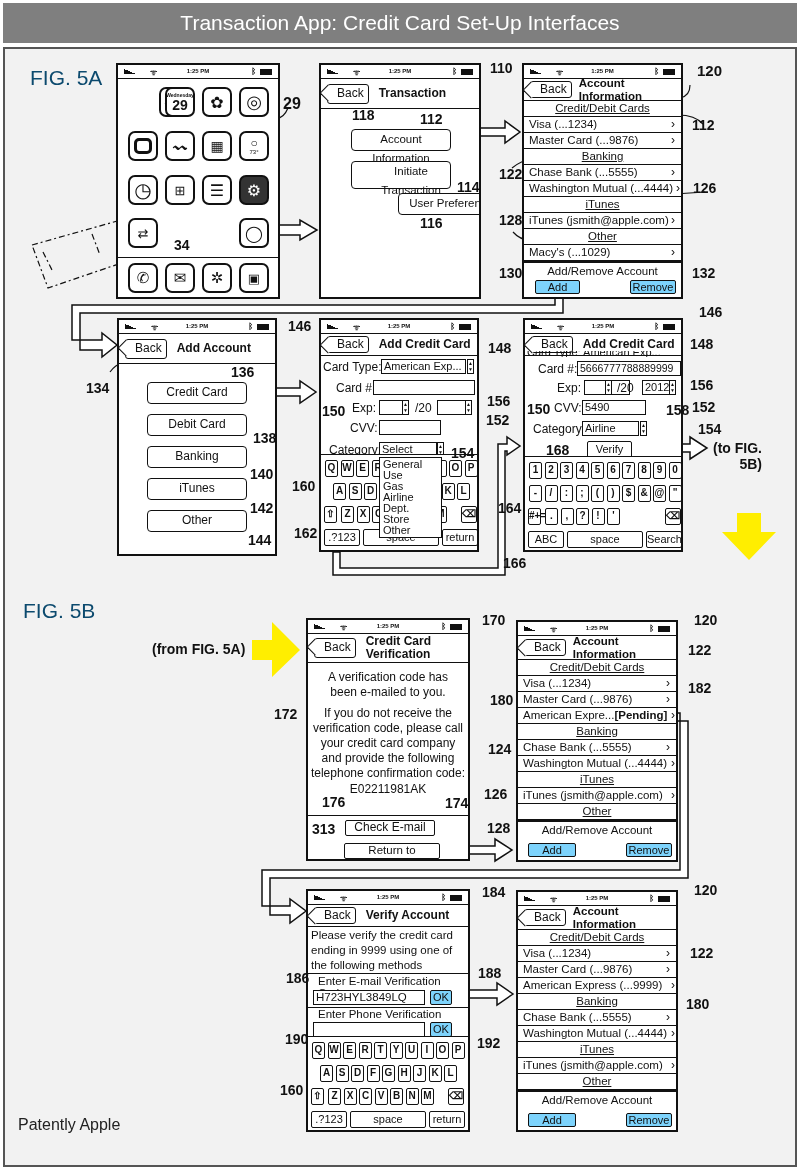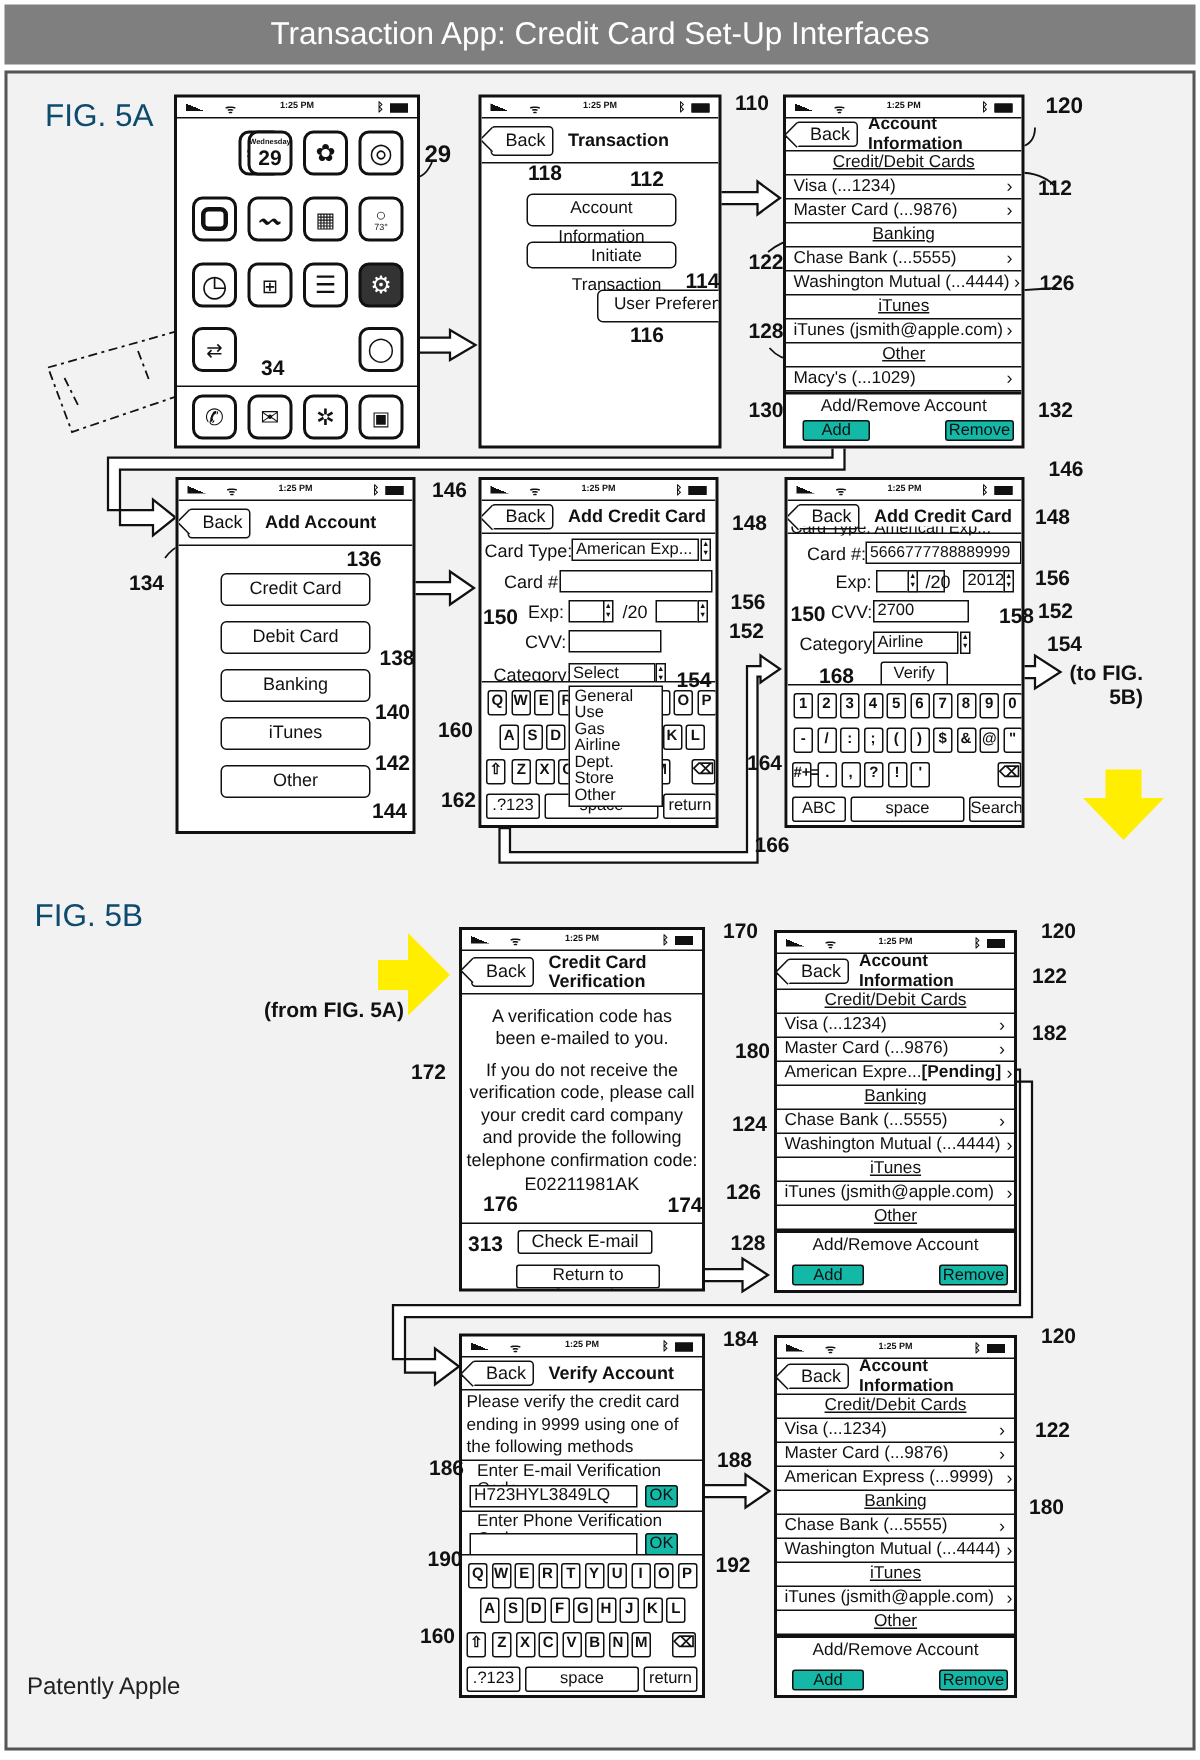--- a/index.html
+++ b/index.html
@@ -21,21 +21,21 @@
   .navbar { height: 30px; border-bottom: 1.5px solid #111; position: relative; display: flex; align-items: center; }
   .back-btn { margin-left: 6px; height: 20px; border: 1.5px solid #111; border-radius: 3px; padding: 0 4px 0 9px; font-size: 12px; line-height: 17px; position: relative; background: #fff; cursor: pointer; }
   .back-btn::before { content: ""; position: absolute; left: -6px; top: 2px; width: 11px; height: 11px; border-left: 1.5px solid #111; border-bottom: 1.5px solid #111; transform: rotate(45deg); background: #fff; }
   .nav-title { font-weight: bold; font-size: 12px; margin-left: 10px; line-height: 13px; }
 
   .btn { position: absolute; border: 1.5px solid #111; border-radius: 4px; background: #fff; font-size: 12px; text-align: center; cursor: pointer; }
   .list-row { height: 16px; border-bottom: 1.5px solid #111; font-size: 11.5px; line-height: 15px; padding-left: 5px; position: relative; white-space: nowrap; }
   .list-row .chev { position: absolute; right: 6px; top: 0; font-size: 12px; }
   .list-head { height: 16px; border-bottom: 1.5px solid #111; font-size: 11.5px; line-height: 15px; text-align: center; text-decoration: underline; }
   .list-foot { position: absolute; left: 0; right: 0; bottom: 0; height: 36px; border-top: 2px solid #111; font-size: 11.5px; text-align: center; }
-  .small-btn { position: absolute; border: 1.5px solid #111; border-radius: 2px; font-size: 11px; line-height: 12px; text-align: center; background: #14b8a6; cursor: pointer; }
+  .small-btn { position: absolute; border: 1.5px solid #111; border-radius: 2px; font-size: 11px; line-height: 12px; text-align: center; background: #7dd3fc; cursor: pointer; }
   .app-icon { position: absolute; width: 30px; height: 30px; border: 2px solid #111; border-radius: 7px; background: #fff; font-size: 9px; display: flex; align-items: center; justify-content: center; }
   .app-icon.dark { background: #333; color: #fff; }
 
   .kbd { position: absolute; left: 0; right: 0; bottom: 0; border-top: 1.5px solid #111; background: #fff; }
   .key { position: absolute; width: 13px; height: 17px; border: 1.5px solid #111; border-radius: 2px; font-size: 10px; font-weight: bold; text-align: center; line-height: 14px; background: #fff; }
   .key.wide { font-weight: normal; font-size: 11px; }
 
   .field-label { position: absolute; font-size: 12px; }
   .field { position: absolute; border: 1.5px solid #111; height: 15px; font-size: 11px; line-height: 12px; padding-left: 2px; background: #fff; white-space: nowrap; overflow: hidden; }
   .spin { position: absolute; width: 7px; height: 15px; border: 1px solid #111; background: #fff; font-size: 5px; line-height: 6px; text-align: center; }
@@ -131,21 +131,21 @@
 <div class="ref" style="left:283px;top:95px;font-size:16px;">29</div>
 <div class="ref" style="left:174px;top:237px;">34</div>
 
 <div class="phone" style="left:319px;top:63px;width:162px;height:236px;">
   <div class="status"><span class="sig"></span><span class="wifi">ᯤ</span><span>1:25 PM</span><span class="bt">ᛒ</span><span class="batt"></span></div>
   <div class="navbar">
     <span class="back-btn">Back</span>
     <span class="nav-title">Transaction</span>
   </div>
   <div class="btn" style="left:30px;top:64px;width:100px;height:22px;line-height:19px;font-size:11.5px;">Account Information</div>
-  <div class="btn" style="left:30px;top:96px;width:100px;height:18px;line-height:19px;font-size:11.5px;padding-left:20px;">Initiate Transaction</div>
+  <div class="btn" style="left:30px;top:96px;width:100px;height:28px;line-height:19px;font-size:11.5px;padding-left:20px;">Initiate Transaction</div>
   <div class="btn" style="left:30px;top:128px;width:112px;height:22px;line-height:19px;font-size:11.5px;margin-left:47px;">User Preferences</div>
 </div>
 <div class="ref" style="left:490px;top:60px;">110</div>
 <div class="ref" style="left:352px;top:107px;">118</div>
 <div class="ref" style="left:420px;top:111px;">112</div>
 <div class="ref" style="left:457px;top:179px;">114</div>
 <div class="ref" style="left:420px;top:215px;">116</div>
 
 <div class="phone" style="left:522px;top:63px;width:161px;height:236px;">
   <div class="status"><span class="sig"></span><span class="wifi">ᯤ</span><span>1:25 PM</span><span class="bt">ᛒ</span><span class="batt"></span></div>
@@ -280,21 +280,21 @@
   <div style="position:absolute;left:2px;top:31px;font-size:11px;height:6px;overflow:hidden;line-height:2px;">Card Type:  American Exp...</div>
   <span class="field-label" style="left:13px;top:42px;">Card #:</span>
   <div class="field" style="left:52px;top:41px;width:104px;font-size:10.5px;">5666777788889999</div>
   <span class="field-label" style="left:32px;top:61px;">Exp:</span>
   <div class="field" style="left:59px;top:60px;width:22px;padding-left:44px;">10</div>
   <span class="spin" style="left:80px;top:60px;">▲<br>▼</span>
   <span class="field-label" style="left:92px;top:61px;">/20</span>
   <div class="field" style="left:117px;top:60px;width:28px;">2012</div>
   <span class="spin" style="left:144px;top:60px;">▲<br>▼</span>
   <span class="field-label" style="left:29px;top:81px;">CVV:</span>
-  <div class="field" style="left:57px;top:80px;width:64px;">2700</div>
+  <div class="field" style="left:57px;top:80px;width:64px;">5490</div>
   <span class="field-label" style="left:8px;top:102px;">Category:</span>
   <div class="field" style="left:57px;top:101px;width:57px;">Airline</div>
   <span class="spin" style="left:115px;top:101px;">▲<br>▼</span>
   <div class="btn" style="left:62px;top:121px;width:45px;height:17px;line-height:14px;font-size:11px;border-radius:2px;">Verify</div>
   <div class="kbd" style="height:94px;" id="kbd2">
       <div class="key" style="left: 4px; top: 5px;">1</div>
       <div class="key" style="left: 19.5px; top: 5px;">2</div>
       <div class="key" style="left: 35px; top: 5px;">3</div>
       <div class="key" style="left: 50.5px; top: 5px;">4</div>
       <div class="key" style="left: 66px; top: 5px;">5</div>
@@ -343,21 +343,21 @@
     <span class="back-btn">Back</span>
     <span class="nav-title" style="text-align:left;"><span>Credit Card</span><br><span>Verification</span></span>
   </div>
   <div class="body-text" style="left:8px;top:50px;width:144px;">A verification code has been e-mailed to you.</div>
   <div class="body-text" style="left:2px;top:86px;width:156px;">If you do not receive the verification code, please call your credit card company and provide the following telephone confirmation code:</div>
   <div class="body-text" style="left:30px;top:162px;width:100px;font-weight:normal;">E02211981AK</div>
   <div style="position:absolute;left:0;right:0;top:195px;border-top:1.5px solid #111;"></div>
   <div class="btn" style="left:37px;top:200px;width:90px;height:16px;line-height:13px;border-radius:2px;">Check E-mail</div>
   <div class="btn" style="left:36px;top:223px;width:96px;height:16px;line-height:13px;border-radius:2px;font-size:11.5px;">Return to Accounts</div>
 </div>
-<div class="note" style="left:176px;top:641px;margin-top:24px;">(from FIG. 5A)</div>
+<div class="note" style="left:152px;top:641px;">(from FIG. 5A)</div>
 <div class="ref" style="left:482px;top:612px;">170</div>
 <div class="ref" style="left:274px;top:706px;">172</div>
 <div class="ref" style="left:322px;top:794px;">176</div>
 <div class="ref" style="left:445px;top:795px;">174</div>
 <div class="ref" style="left:312px;top:821px;">313</div>
 
 <div class="phone" style="left:516px;top:620px;width:162px;height:242px;">
   <div class="status"><span class="sig"></span><span class="wifi">ᯤ</span><span>1:25 PM</span><span class="bt">ᛒ</span><span class="batt"></span></div>
   <div class="navbar" style="height:24px;">
     <span class="back-btn" style="height:17px;line-height:14px;">Back</span>

